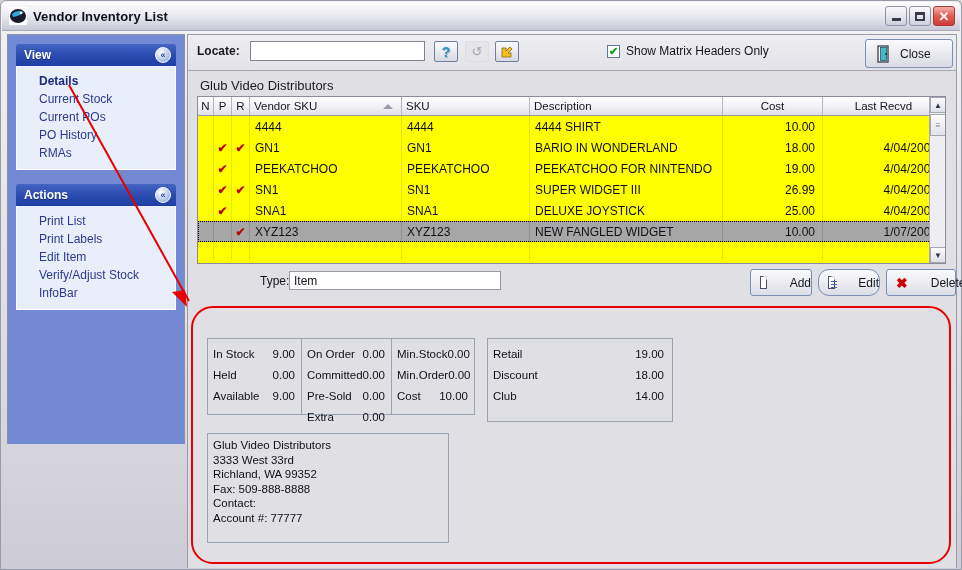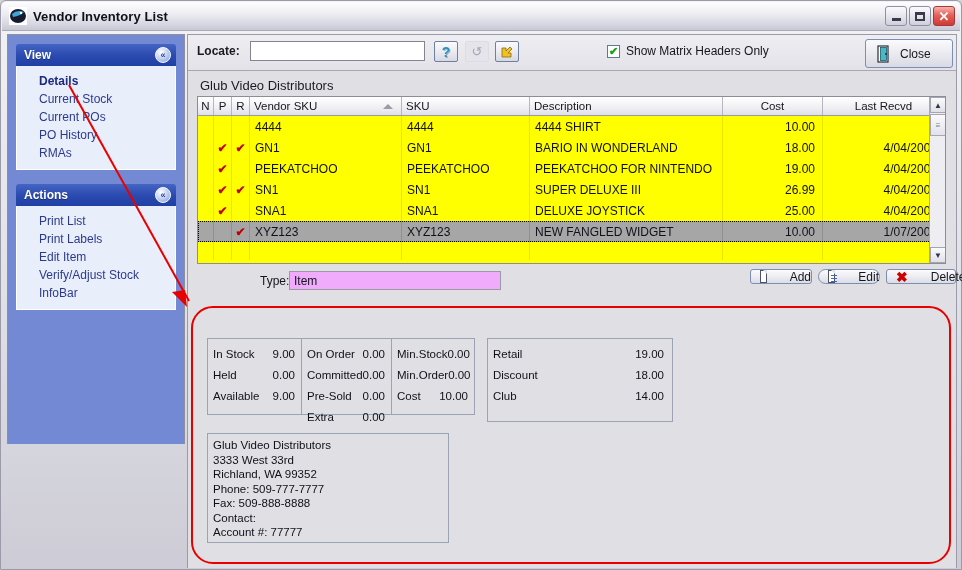--- a/index.html
+++ b/index.html
@@ -229,25 +229,25 @@
     border: 1px solid #a6a6b2;
     display: flex; align-items: center; justify-content: center;
     font-size: 8px; color: #777788; cursor: pointer;
   }
 
   
   #type-label { position: absolute; left: 72px; top: 239px; font-size: 12px; color: #15151c; }
   #type-field {
     position: absolute; left: 101px; top: 236px;
     width: 212px; height: 19px;
-    border: 1px solid #9a9aa6; background: #f0abfc;
+    border: 1px solid #9a9aa6; background: #ffffff;
     font-size: 12px; color: #15151c; padding: 2px 0 0 4px;
   }
   .actbtn {
-    position: absolute; top: 234px; height: 15px;
+    position: absolute; top: 234px; height: 27px;
     border: 1px solid #7b8fb2; border-radius: 3px;
     background: linear-gradient(to bottom, #fbfbfd 0%, #ececf2 50%, #dcdce6 100%);
     display: flex; align-items: center; gap: 23px;
     padding-left: 9px; font-size: 12px; color: #15151c; cursor: pointer;
   }
   #btn-add { left: 562px; width: 62px; }
   #btn-edit { left: 630px; width: 62px; border-radius: 11px; }
   #btn-delete { left: 698px; width: 70px; }
 
   
@@ -434,21 +434,21 @@
           <div class="gc col-desc">PEEKATCHOO FOR NINTENDO</div>
           <div class="gc col-cost right">19.00</div>
           <div class="gc col-recv right">4/04/2009</div>
         </div>
         <div class="grow">
           <div class="gc col-n center chk"></div>
           <div class="gc col-p center chk">✔</div>
           <div class="gc col-r center chk">✔</div>
           <div class="gc col-vsku">SN1</div>
           <div class="gc col-sku">SN1</div>
-          <div class="gc col-desc">SUPER DELUXE III</div>
+          <div class="gc col-desc">SUPER WIDGET III</div>
           <div class="gc col-cost right">26.99</div>
           <div class="gc col-recv right">4/04/2009</div>
         </div>
         <div class="grow">
           <div class="gc col-n center chk"></div>
           <div class="gc col-p center chk">✔</div>
           <div class="gc col-r center chk"></div>
           <div class="gc col-vsku">SNA1</div>
           <div class="gc col-sku">SNA1</div>
           <div class="gc col-desc">DELUXE JOYSTICK</div>
@@ -565,21 +565,20 @@
             <span class="k">Club</span>
             <span class="v">14.00</span>
           </div>
         </div>
       </div>
 
       <div class="box" id="addr-box">
         <div>Glub Video Distributors</div>
         <div>3333 West 33rd</div>
         <div>Richland, WA   99352</div>
-        <div>Phone: 509-777-7777</div>
         <div>Fax: 509-888-8888</div>
         <div>Contact:</div>
         <div>Account #: 77777</div>
       </div>
 
     </div>
   </div>
 
   <div id="red-oval"></div>
   <svg id="red-arrow">

